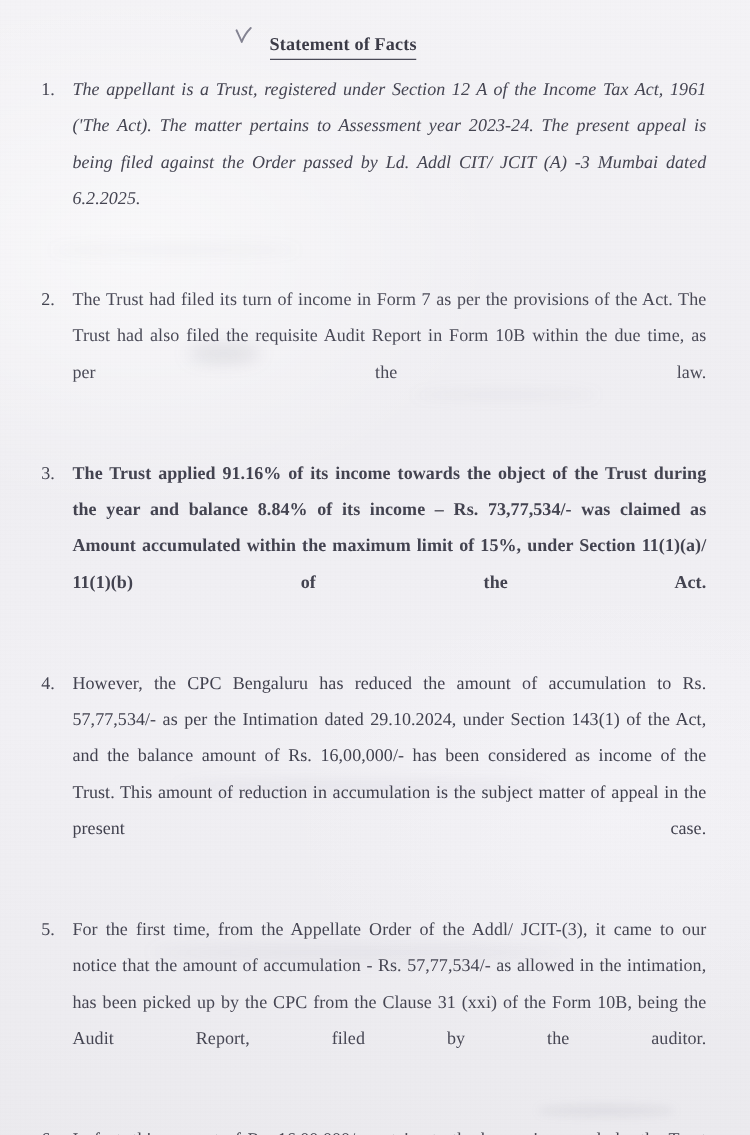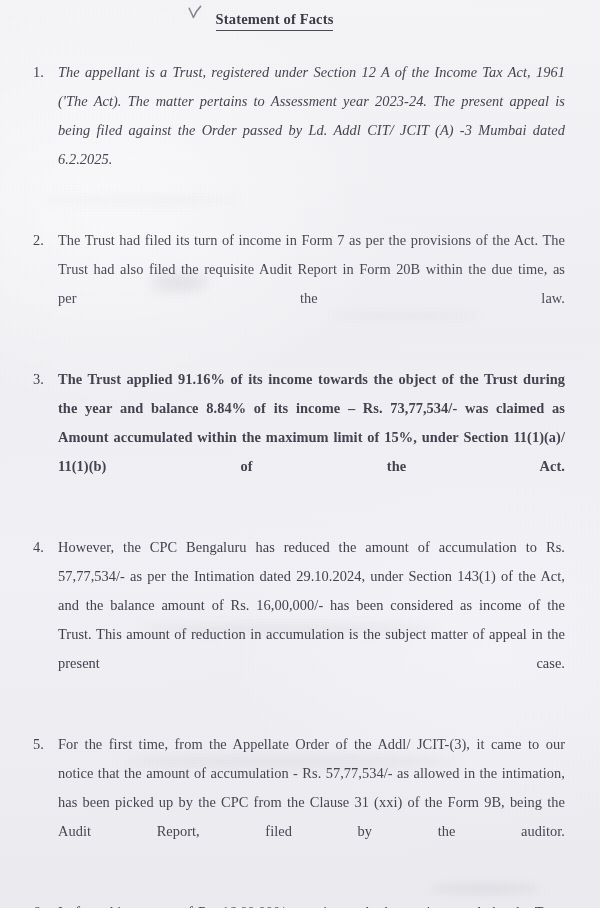--- a/index.html
+++ b/index.html
@@ -48,21 +48,21 @@
   .b2 { left: 140px; top: 624px; width: 300px; height: 10px; background: rgba(120,120,136,0.07); filter: blur(5px); }
   .b3 { left: 120px; top: 756px; width: 340px; height: 12px; background: rgba(120,120,136,0.07); filter: blur(6px); }
   .b4 { left: 430px; top: 884px; width: 110px; height: 9px;  background: rgba(120,120,136,0.10); filter: blur(4px); }
   .b5 { left: 40px;  top: 196px; width: 200px; height: 8px;  background: rgba(125,125,140,0.05); filter: blur(5px); }
   .b6 { left: 330px; top: 312px; width: 150px; height: 8px;  background: rgba(125,125,140,0.05); filter: blur(5px); }
 
   
   .title-row {
     position: absolute;
     left: 0;
-    top: 4px;
+    top: 20px;
     width: 520px;
     text-align: center;
   }
   .tick-mark {
     display: inline-block;
     vertical-align: 2px;
     margin-right: 9px;
     width: 16px;
     height: 18px;
     color: #5d5d70;
@@ -149,36 +149,36 @@
 
     <div class="facts">
 
       <div class="fact-item">
         <span class="fact-num">1.</span>
         <span class="fact-text">The appellant is a Trust, registered under Section 12 A of the Income Tax Act, 1961 ('The Act). The matter pertains to Assessment year 2023-24. The present appeal is being filed against the Order passed by Ld. Addl CIT/ JCIT (A) -3 Mumbai dated 6.2.2025.</span>
       </div>
 
       <div class="fact-item">
         <span class="fact-num">2.</span>
-        <span class="fact-text">The Trust had filed its turn of income in Form 7 as per the provisions of the Act. The Trust had also filed the requisite Audit Report in Form 20B within the due time, as per the law.</span>
+        <span class="fact-text">The Trust had filed its turn of income in Form 7 as per the provisions of the Act. The Trust had also filed the requisite Audit Report in Form 10B within the due time, as per the law.</span>
       </div>
 
       <div class="fact-item">
         <span class="fact-num">3.</span>
         <span class="fact-text">The Trust applied 91.16% of its income towards the object of the Trust during the year and balance 8.84% of its income – Rs. 73,77,534/-  was claimed as Amount accumulated within the maximum limit of 15%, under Section 11(1)(a)/ 11(1)(b) of the Act.</span>
       </div>
 
       <div class="fact-item">
         <span class="fact-num">4.</span>
         <span class="fact-text">However, the CPC Bengaluru has reduced the amount of accumulation to Rs. 57,77,534/- as per the Intimation dated 29.10.2024, under Section 143(1) of the Act, and the balance  amount of Rs. 16,00,000/- has been considered as income of the Trust. This amount of reduction in accumulation is the subject matter of appeal in the present case.</span>
       </div>
 
       <div class="fact-item">
         <span class="fact-num">5.</span>
-        <span class="fact-text">For the first time, from the Appellate Order of the Addl/ JCIT-(3), it came to our notice that the amount of accumulation - Rs. 57,77,534/- as allowed in the intimation, has been picked up by the CPC from the Clause 31 (xxi) of the Form 9B, being the Audit Report, filed by the auditor.</span>
+        <span class="fact-text">For the first time, from the Appellate Order of the Addl/ JCIT-(3), it came to our notice that the amount of accumulation - Rs. 57,77,534/- as allowed in the intimation, has been picked up by the CPC from the Clause 31 (xxi) of the Form 10B, being the Audit Report, filed by the auditor.</span>
       </div>
 
       <div class="fact-item">
         <span class="fact-num">6.</span>
         <span class="fact-text">In fact, this amount of Rs. 16,00,000/- pertains to the borrowings made by the Trust during the year which is required to be reduced from the application of income, during the year as per provisions of clause (ii) to Explanation 4 under Section 11(1) of the Act.</span>
       </div>
 
     </div>
   </div>
 </div>

